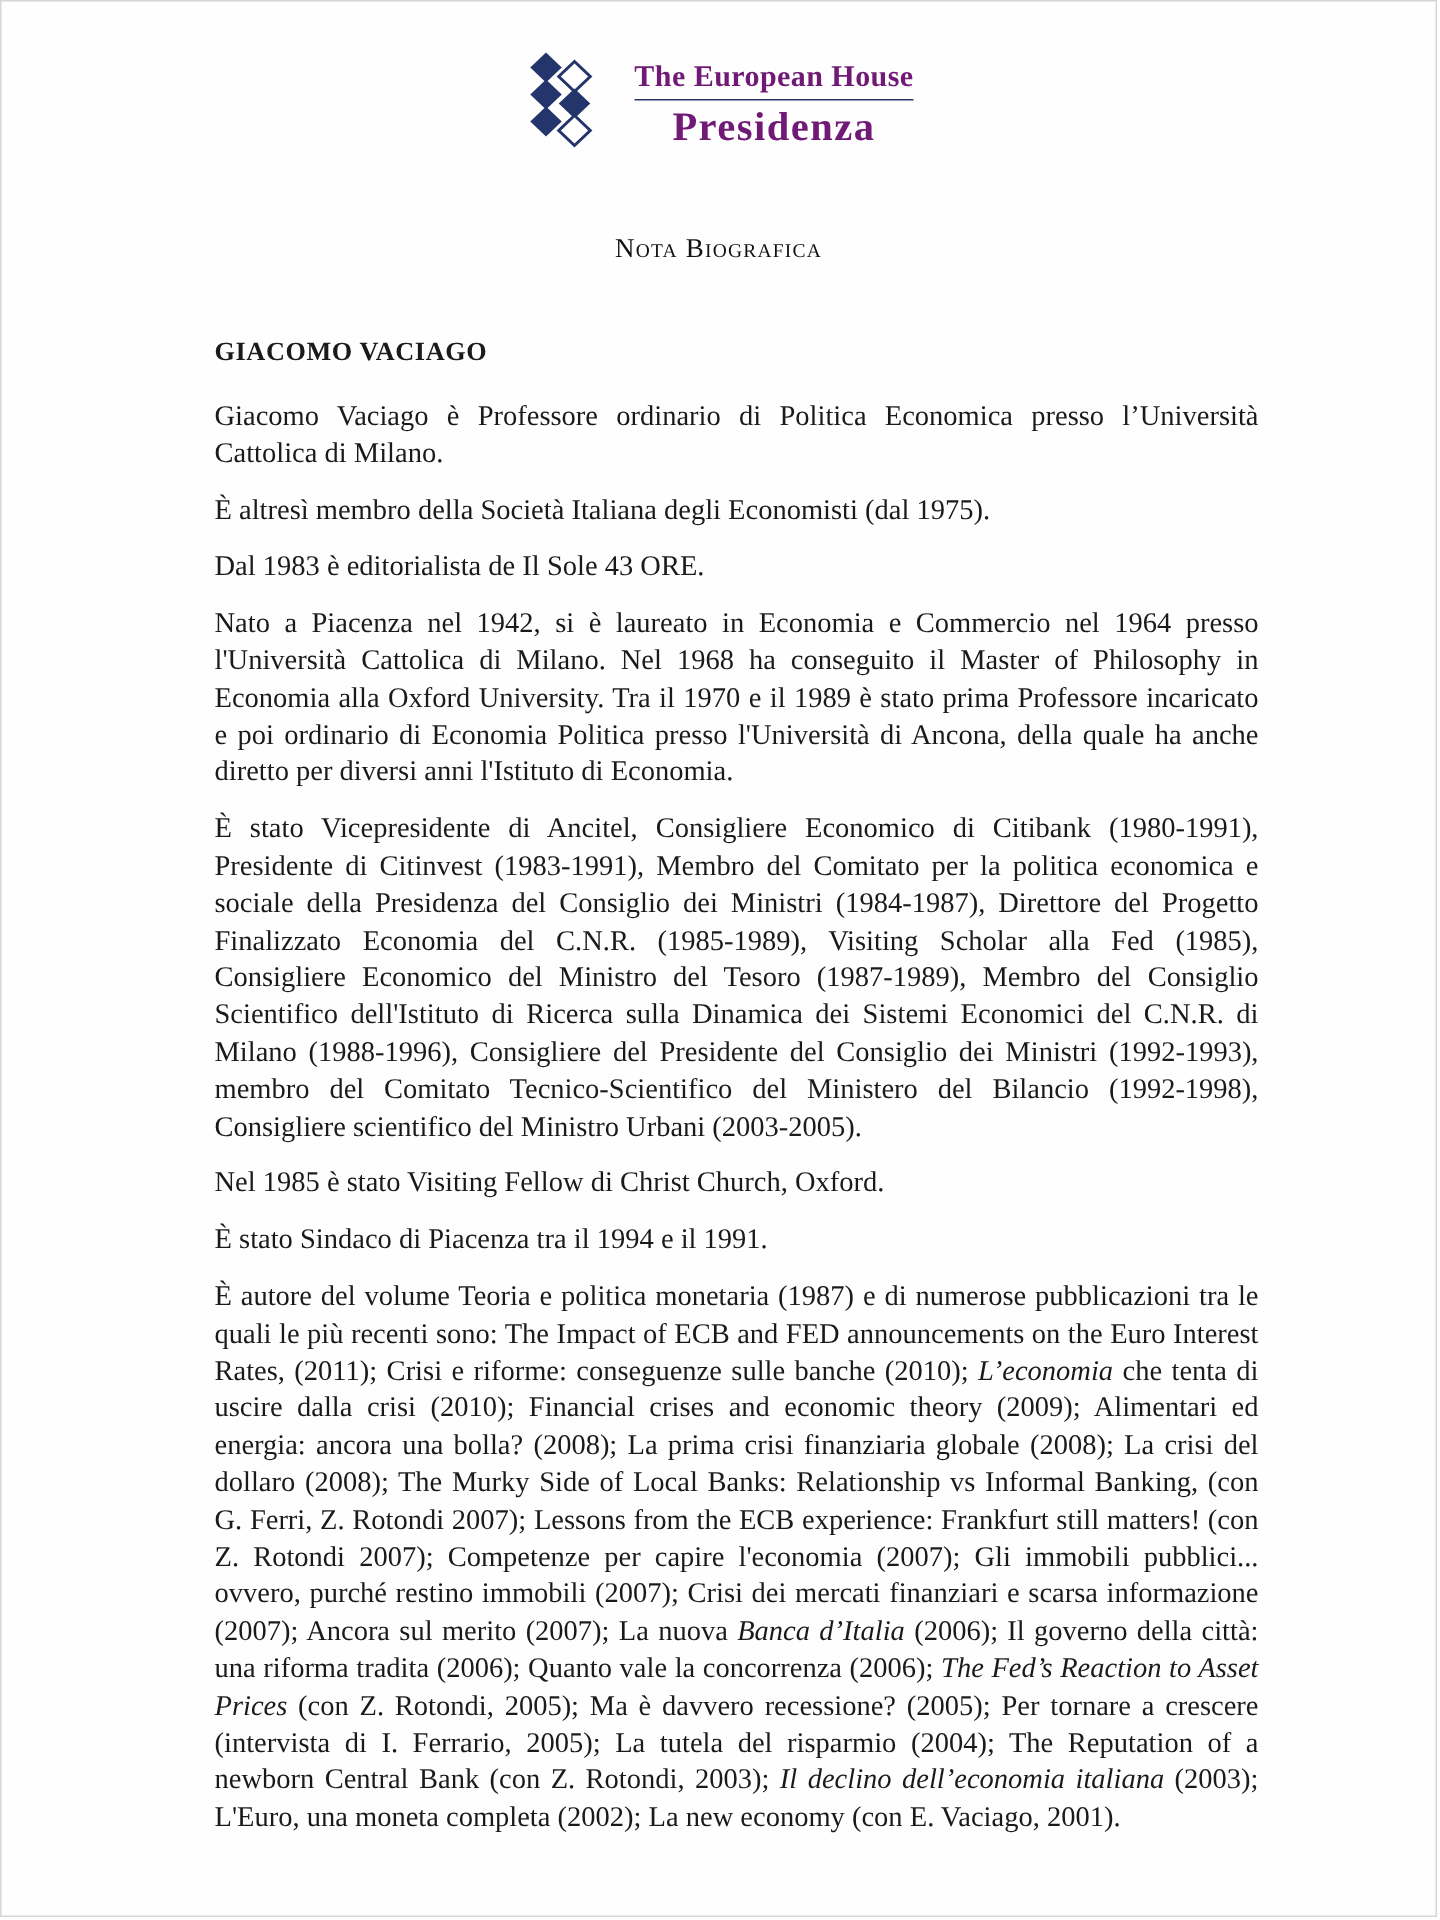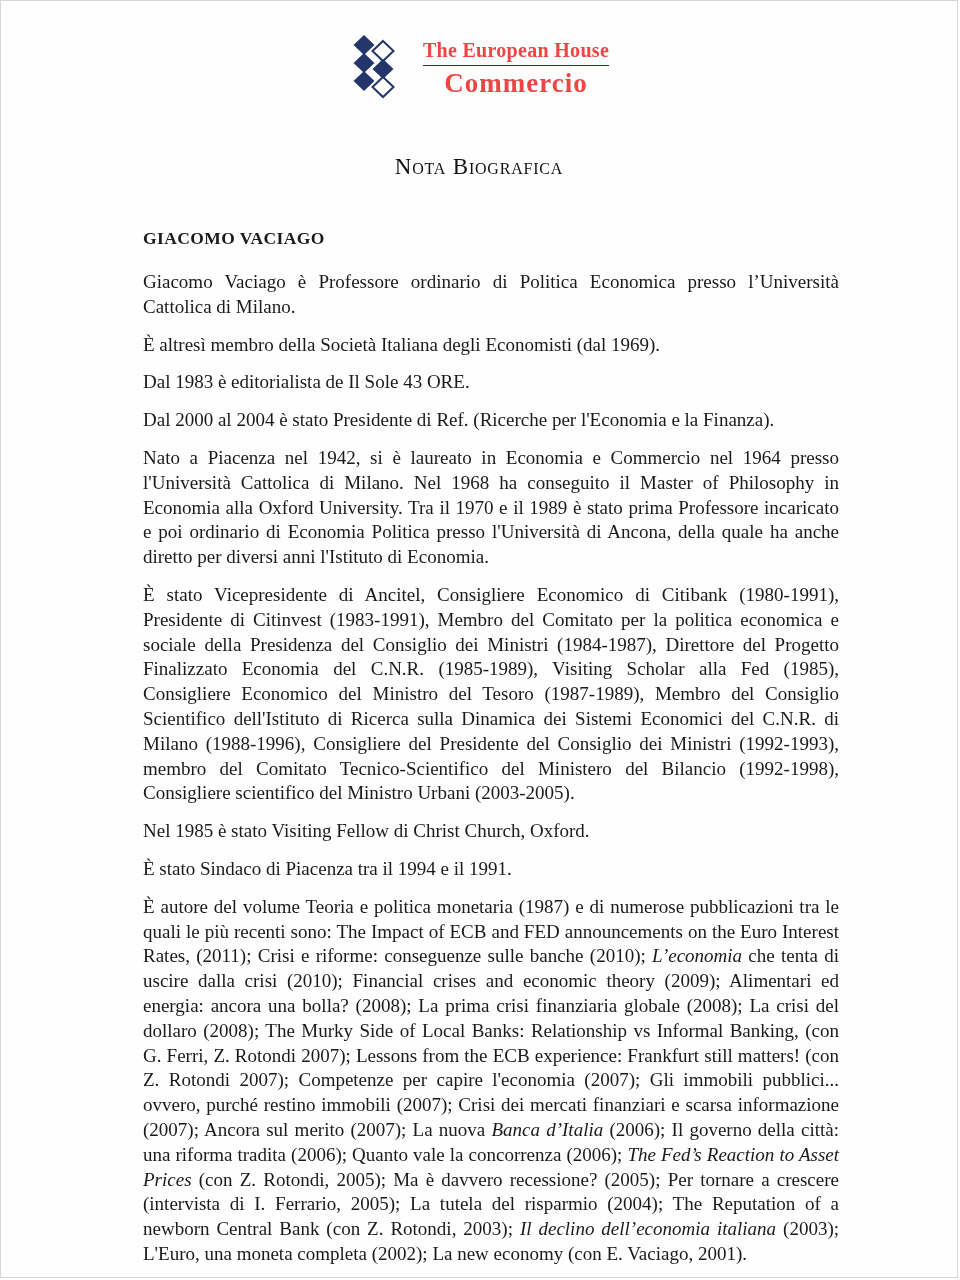--- a/index.html
+++ b/index.html
@@ -50,21 +50,21 @@
     font-weight: bold;
     letter-spacing: 1px;
     text-align: center;
     padding-top: 2px;
   }
   
   .doc-title {
     margin-top: 50px;
     text-align: center;
     font-variant: small-caps;
-    font-size: 23px;
+    font-size: 18px;
     letter-spacing: 0.8px;
     color: #111;
   }
   .content {
     padding: 0 118px 0 142px;
   }
   .heading {
     margin: 48px 0 0 0;
     font-size: 17.5px;
     font-weight: bold;
@@ -92,36 +92,35 @@
 
         <polygon points="14,1 24.5,11 14,21 3.5,11" fill="#24356b"></polygon>
         <polygon points="14,19 24.5,29 14,39 3.5,29" fill="#24356b"></polygon>
         <polygon points="14,37 24.5,47 14,57 3.5,47" fill="#24356b"></polygon>
 
         <polygon points="33,7 43.5,17 33,27 22.5,17" fill="#ffffff" stroke="#24356b" stroke-width="2"></polygon>
         <polygon points="33,25 43.5,35 33,45 22.5,35" fill="#24356b"></polygon>
         <polygon points="33,43 43.5,53 33,63 22.5,53" fill="#ffffff" stroke="#24356b" stroke-width="2"></polygon>
       </svg>
     </span>
-    <span class="logo-text" style="color:#ef4444">
+    <span class="logo-text" style="color:#701a75">
       <span class="logo-top">The European House</span>
       <span class="logo-rule" style="border-color:#24356b"></span>
-      <span class="logo-bottom">Commercio</span>
+      <span class="logo-bottom">Presidenza</span>
     </span>
   </div>
 
   <div class="doc-title">Nota Biografica</div>
 
   <div class="content">
     <div class="heading">GIACOMO VACIAGO</div>
     <div class="body-text">
         <p class="para"><span>Giacomo Vaciago è Professore ordinario di Politica Economica presso l’Università Cattolica di Milano.</span></p>
-        <p class="para"><span>È altresì membro della Società Italiana degli Economisti (dal 1969).</span></p>
+        <p class="para"><span>È altresì membro della Società Italiana degli Economisti (dal 1975).</span></p>
         <p class="para"><span>Dal 1983 è editorialista de Il Sole 43 ORE.</span></p>
-        <p class="para"><span>Dal 2000 al 2004 è stato Presidente di Ref. (Ricerche per l'Economia e la Finanza).</span></p>
         <p class="para"><span>Nato a Piacenza nel 1942, si è laureato in Economia e Commercio nel 1964 presso l'Università Cattolica di Milano. Nel 1968 ha conseguito il Master of Philosophy in Economia alla Oxford University. Tra il 1970 e il 1989 è stato prima Professore incaricato e poi ordinario di Economia Politica presso l'Università di Ancona, della quale ha anche diretto per diversi anni l'Istituto di Economia.</span></p>
         <p class="para"><span>È stato Vicepresidente di Ancitel, Consigliere Economico di Citibank (1980-1991), Presidente di Citinvest (1983-1991), Membro del Comitato per la politica economica e sociale della Presidenza del Consiglio dei Ministri (1984-1987), Direttore del Progetto Finalizzato Economia del C.N.R. (1985-1989), Visiting Scholar alla Fed (1985), Consigliere Economico del Ministro del Tesoro (1987-1989), Membro del Consiglio Scientifico dell'Istituto di Ricerca sulla Dinamica dei Sistemi Economici del C.N.R. di Milano (1988-1996), Consigliere del Presidente del Consiglio dei Ministri (1992-1993), membro del Comitato Tecnico-Scientifico del Ministero del Bilancio (1992-1998), Consigliere scientifico del Ministro Urbani (2003-2005).</span></p>
         <p class="para"><span>Nel 1985 è stato Visiting Fellow di Christ Church, Oxford.</span></p>
         <p class="para"><span>È stato Sindaco di Piacenza tra il 1994 e il 1991.</span></p>
         <p class="para"><span>È autore del volume Teoria e politica monetaria (1987) e di numerose pubblicazioni tra le quali le più recenti sono: The Impact of ECB and FED announcements on the Euro Interest Rates, (2011); Crisi e riforme: conseguenze sulle banche (2010); </span><em>L’economia</em><span> che tenta di uscire dalla crisi  (2010); Financial crises and economic theory (2009); Alimentari ed energia: ancora una bolla? (2008); La prima crisi finanziaria globale (2008); La crisi del dollaro (2008); The Murky Side of Local Banks: Relationship vs Informal Banking, (con G. Ferri, Z. Rotondi 2007); Lessons from the ECB experience: Frankfurt still matters! (con Z. Rotondi 2007); Competenze per capire l'economia (2007); Gli immobili pubblici... ovvero, purché restino immobili (2007); Crisi dei mercati finanziari e scarsa informazione (2007); Ancora sul merito (2007); La nuova </span><em>Banca d’Italia</em><span> (2006); Il governo della città: una riforma tradita (2006); Quanto vale la concorrenza (2006); </span><em>The Fed’s Reaction to Asset Prices</em><span> (con Z. Rotondi, 2005); Ma è davvero recessione? (2005); Per tornare a crescere (intervista di I. Ferrario, 2005); La tutela del risparmio (2004); The Reputation of a newborn Central Bank (con Z. Rotondi, 2003); </span><em>Il declino dell’economia italiana</em><span> (2003); L'Euro, una moneta completa (2002); La new economy (con E. Vaciago, 2001).</span></p>
       </div>
   </div>
 
 </div>
 

